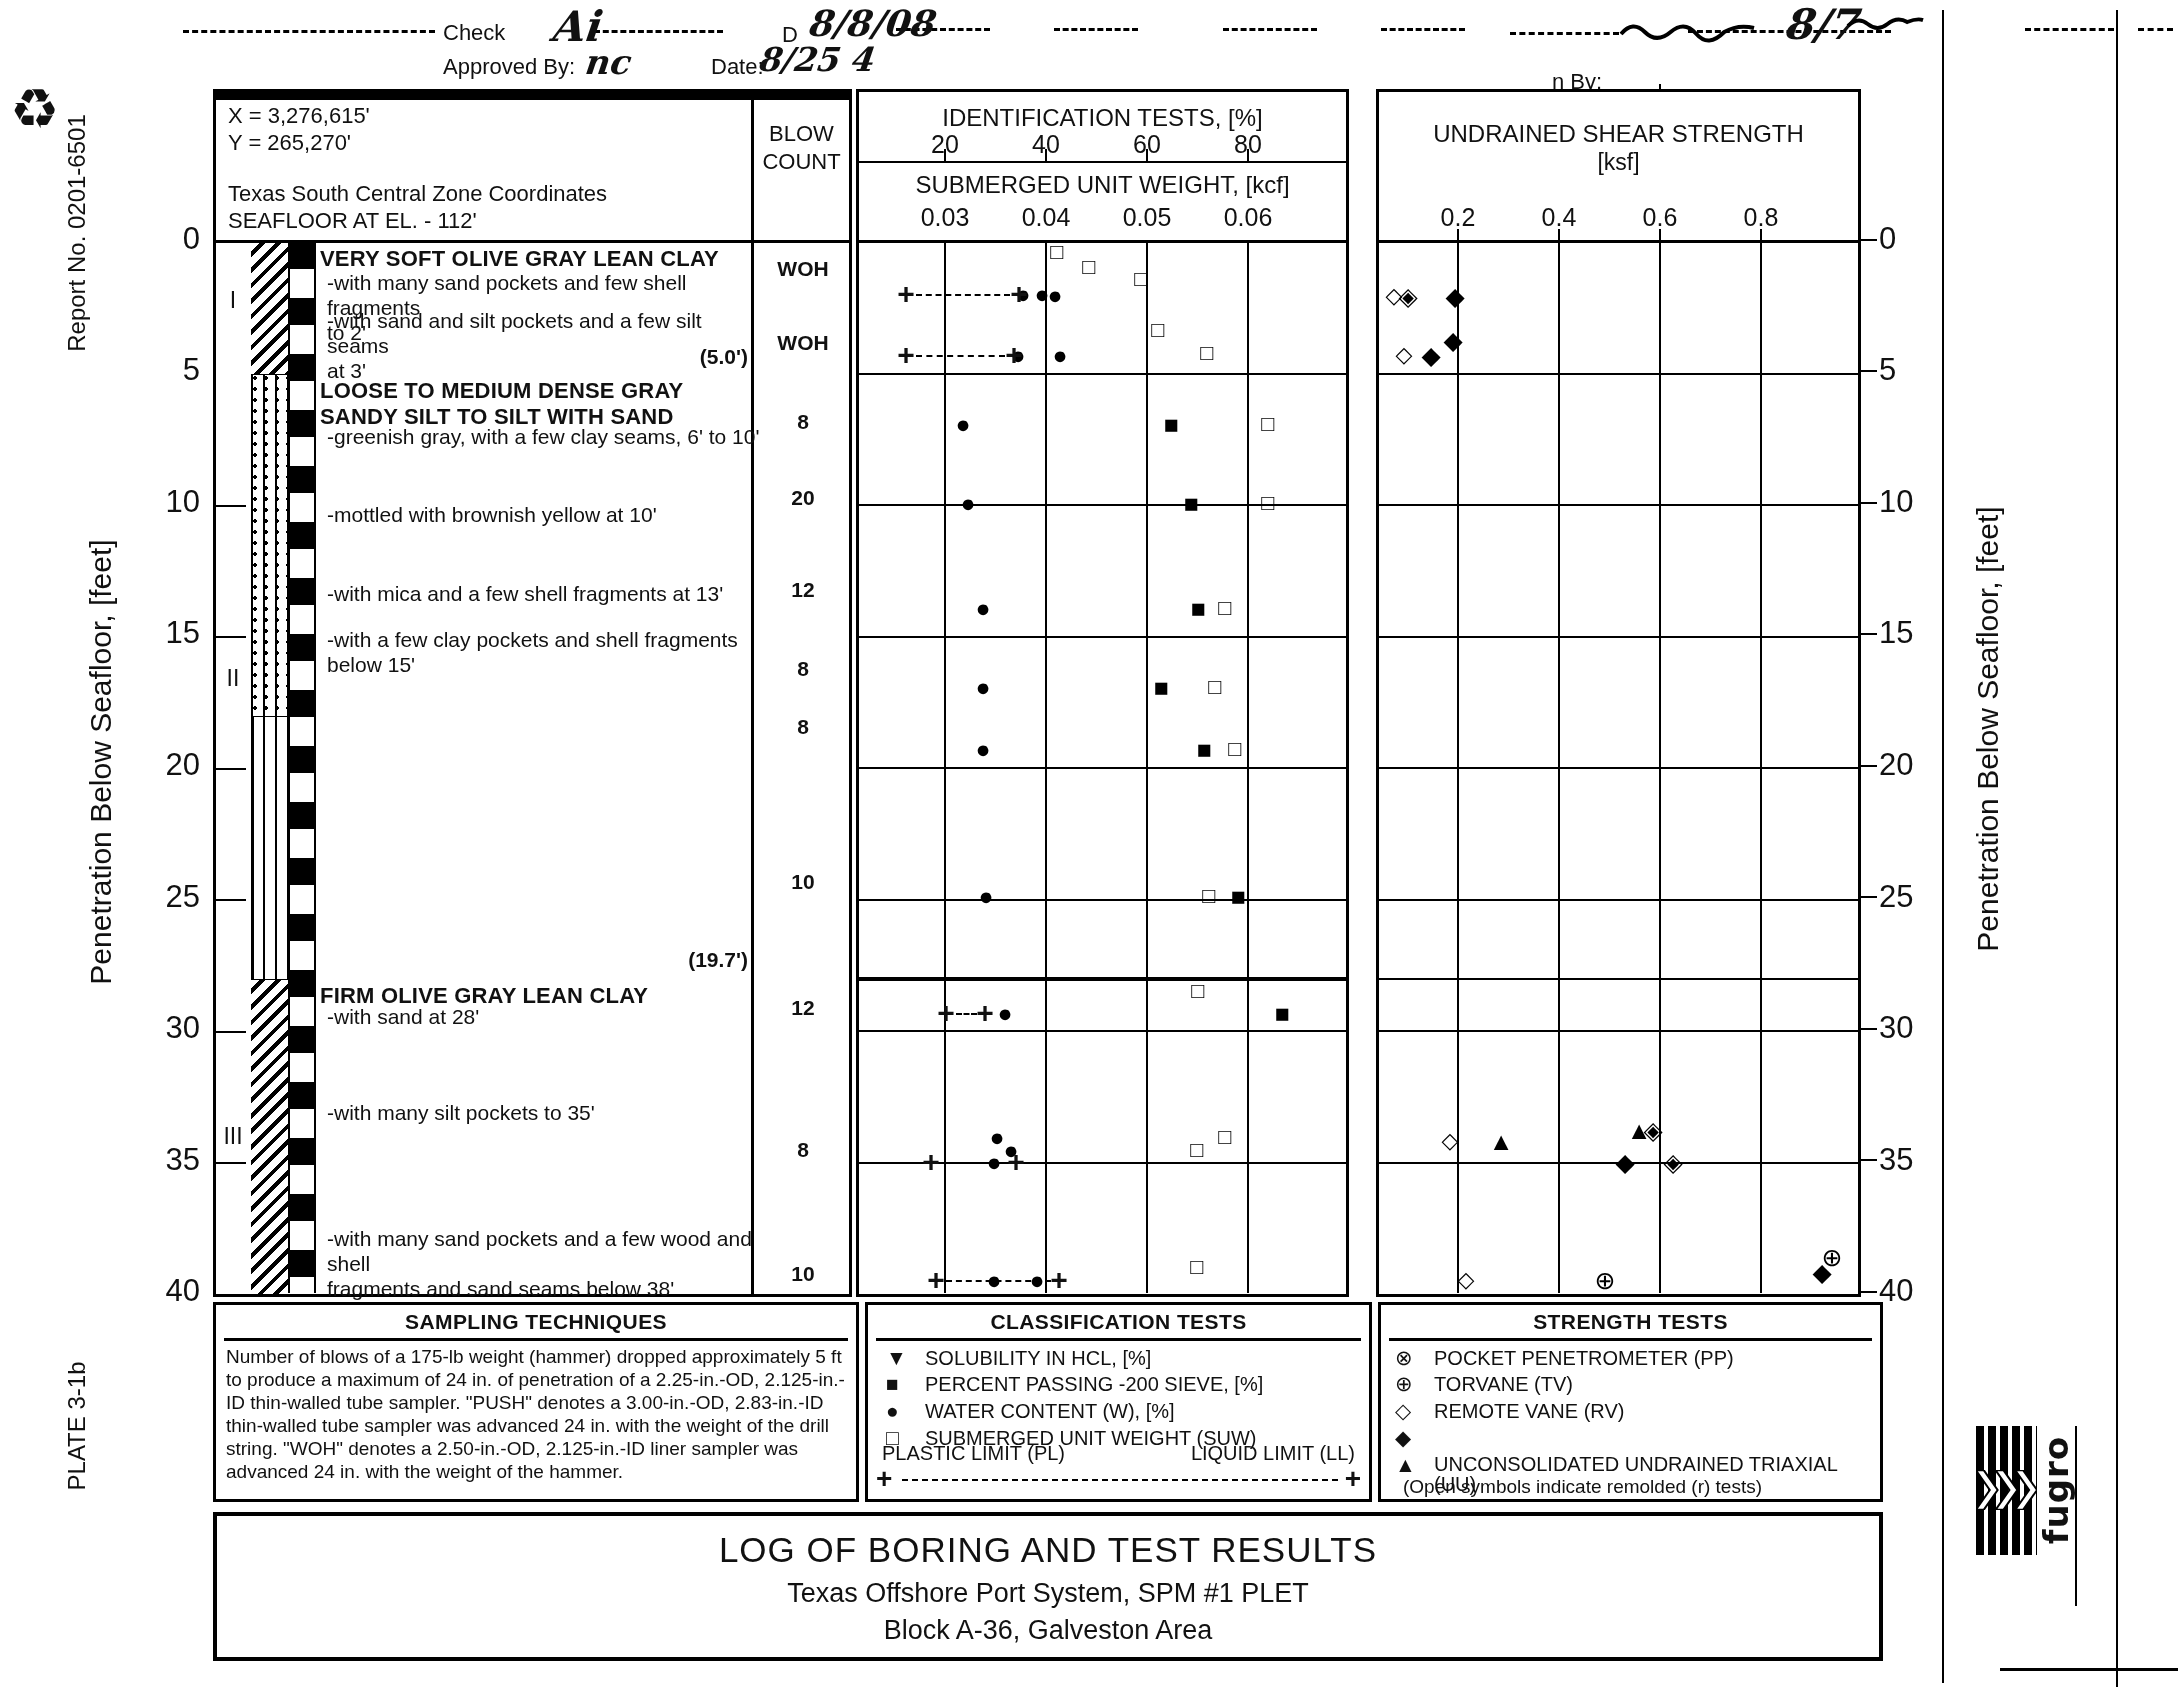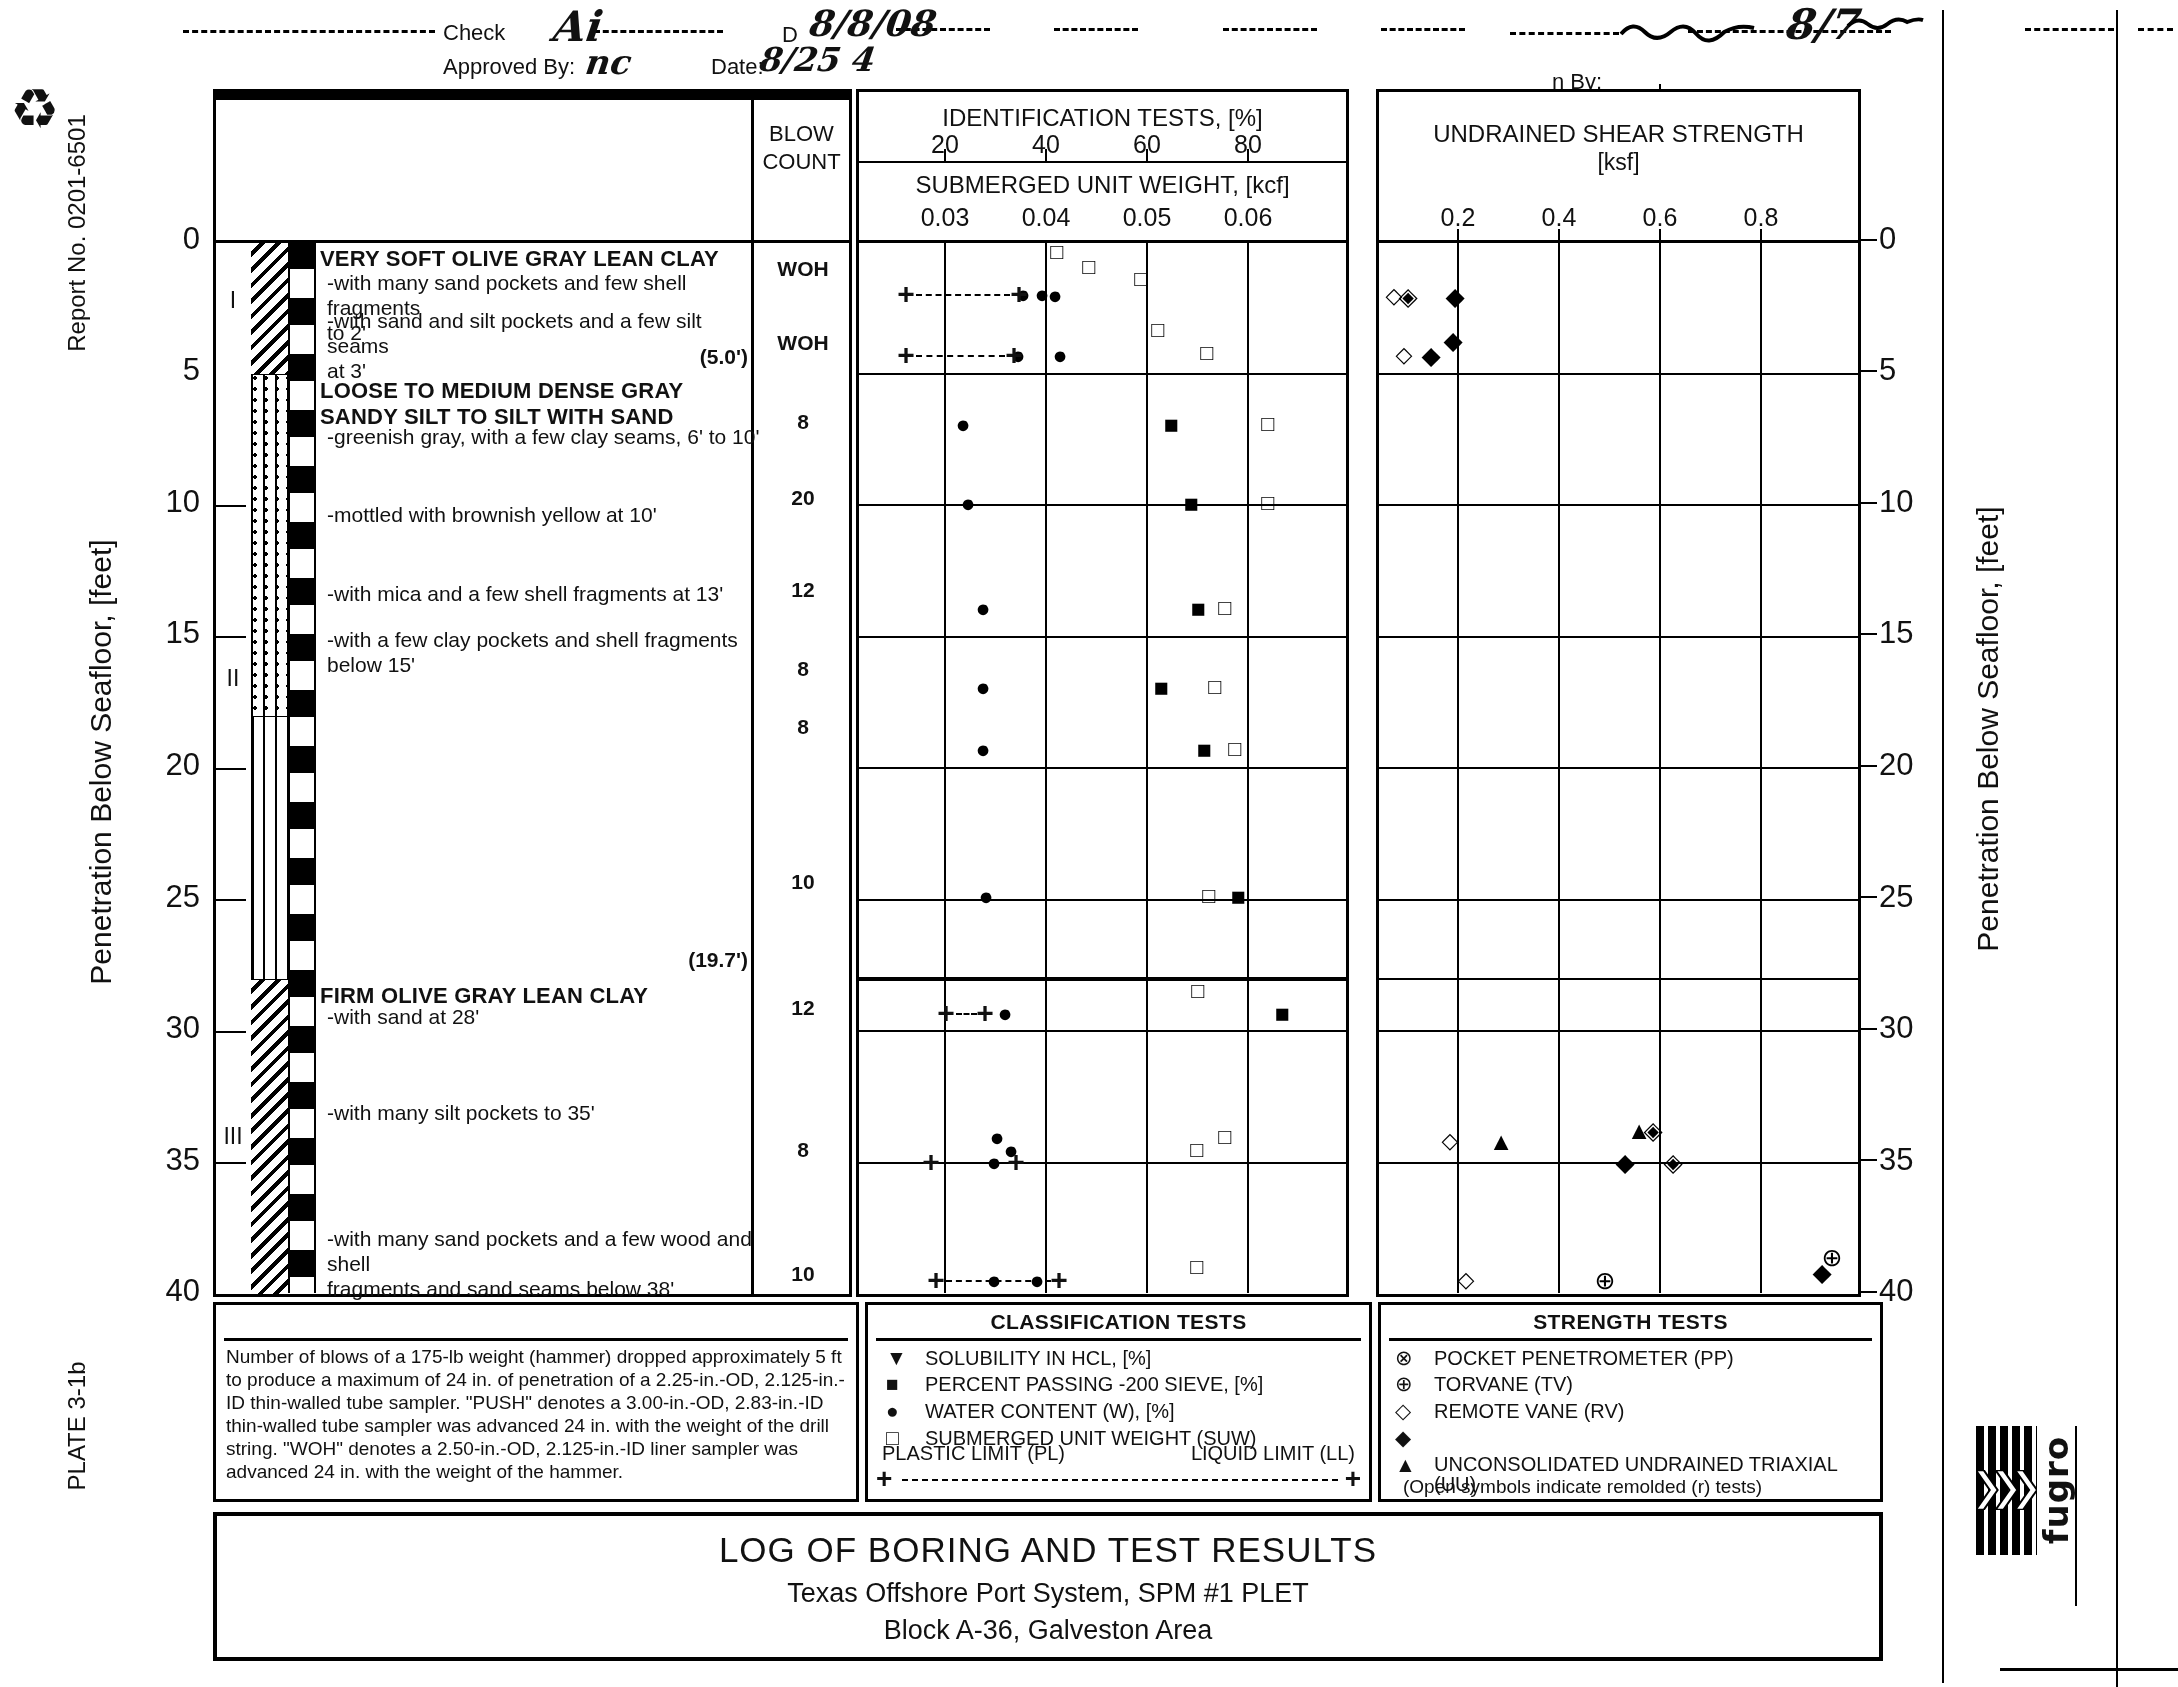--- a/index.html
+++ b/index.html
@@ -77,20 +77,27 @@
   <span class="abs" style="left:10px;top:77px;font-size:55px;">♻</span>
   <span class="abs rot" style="left:77px;top:233px;font-size:24px;">Report No. 0201-6501</span>
   <span class="abs rot" style="left:101px;top:762px;font-size:30px;">Penetration Below Seafloor, [feet]</span>
   <span class="abs rot" style="left:77px;top:1426px;font-size:24px;">PLATE 3-1b</span>
   <span class="abs rot" style="left:1988px;top:729px;font-size:30px;">Penetration Below Seafloor, [feet]</span>
   <div class="abs vline" style="left:1942px;top:10px;height:1673px;"></div>
   <div class="abs vline" style="left:2116px;top:10px;height:1677px;"></div>
   <div class="abs hline" style="left:2000px;top:1668px;width:178px;height:3px;"></div>
 
   <div class="panel" id="log-left" style="left:213px;top:89px;width:639px;height:1208px;">
+    <div class="abs" style="left:12px;top:10px;font-size:22px;line-height:27px;">
+      <div>X = 3,276,615'</div>
+      <div>Y = 265,270'</div>
+      <div style="height:24px;"></div>
+      <div>Texas South Central Zone Coordinates</div>
+      <div>SEAFLOOR AT EL. - 112'</div>
+    </div>
     <div class="abs vline" style="left:535px;top:0;height:1202px;width:3px;"></div>
     <div class="abs hline" style="left:0;top:148px;width:633px;height:3px;"></div>
     <div class="abs" style="left:538px;top:28px;width:95px;text-align:center;font-size:22px;line-height:28px;">BLOW COUNT</div>
     <div id="strata-host" class="abs" style="left:0;top:0;width:633px;height:1202px;">
         <div class="tick" style="left: 0px; top: 413px; width: 30px; height: 2px;"></div>
         <div class="tick" style="left: 0px; top: 544px; width: 30px; height: 2px;"></div>
         <div class="tick" style="left: 0px; top: 676px; width: 30px; height: 2px;"></div>
         <div class="tick" style="left: 0px; top: 807px; width: 30px; height: 2px;"></div>
         <div class="tick" style="left: 0px; top: 939px; width: 30px; height: 2px;"></div>
         <div class="tick" style="left: 0px; top: 1070px; width: 30px; height: 2px;"></div>
@@ -291,20 +298,21 @@
       <div class="tick" style="left: 1861px; top: 1028px; width: 16px; height: 2px;"></div>
       <div class="depth-num" style="left: 149px; top: 1142px; width: 51px; text-align: right;">35</div>
       <div class="depth-num" style="left: 1879px; top: 1142px;">35</div>
       <div class="tick" style="left: 1861px; top: 1159px; width: 16px; height: 2px;"></div>
       <div class="depth-num" style="left: 149px; top: 1273px; width: 51px; text-align: right;">40</div>
       <div class="depth-num" style="left: 1879px; top: 1273px;">40</div>
       <div class="tick" style="left: 1861px; top: 1291px; width: 16px; height: 2px;"></div>
     </div>
 
   <div class="panel" style="left:213px;top:1302px;width:646px;height:200px;">
+    <div class="leg-title">SAMPLING TECHNIQUES</div>
     <div class="leg-underline"></div>
     <div class="abs smalltext" style="left:10px;top:40px;width:626px;">Number of blows of a 175-lb weight (hammer) dropped approximately 5 ft to produce a maximum of 24 in. of penetration of a 2.25-in.-OD, 2.125-in.-ID thin-walled tube sampler.  "PUSH" denotes a 3.00-in.-OD, 2.83-in.-ID thin-walled tube sampler was advanced 24 in. with the weight of the drill string. "WOH" denotes a 2.50-in.-OD, 2.125-in.-ID liner sampler was advanced 24 in. with the weight of the hammer.</div>
   </div>
 
   <div class="panel" id="class-box" style="left:865px;top:1302px;width:507px;height:200px;">
     <div class="leg-title">CLASSIFICATION TESTS</div>
     <div class="leg-underline"></div>
     <div id="class-items" class="abs" style="left:0;top:0;width:100%;height:100%;">
         <div class="leg-sym" style="left: 18px; top: 42px;">▼</div>
         <div class="leg-row" style="left: 57px; top: 43px;">SOLUBILITY IN HCL, [%]</div>

